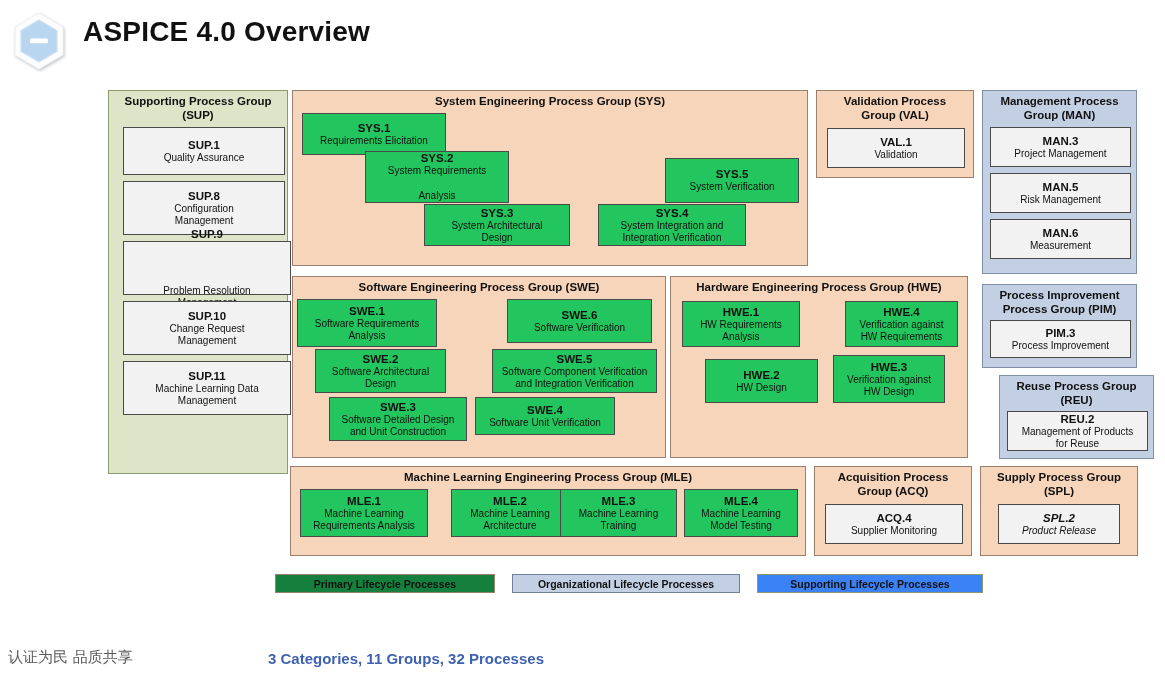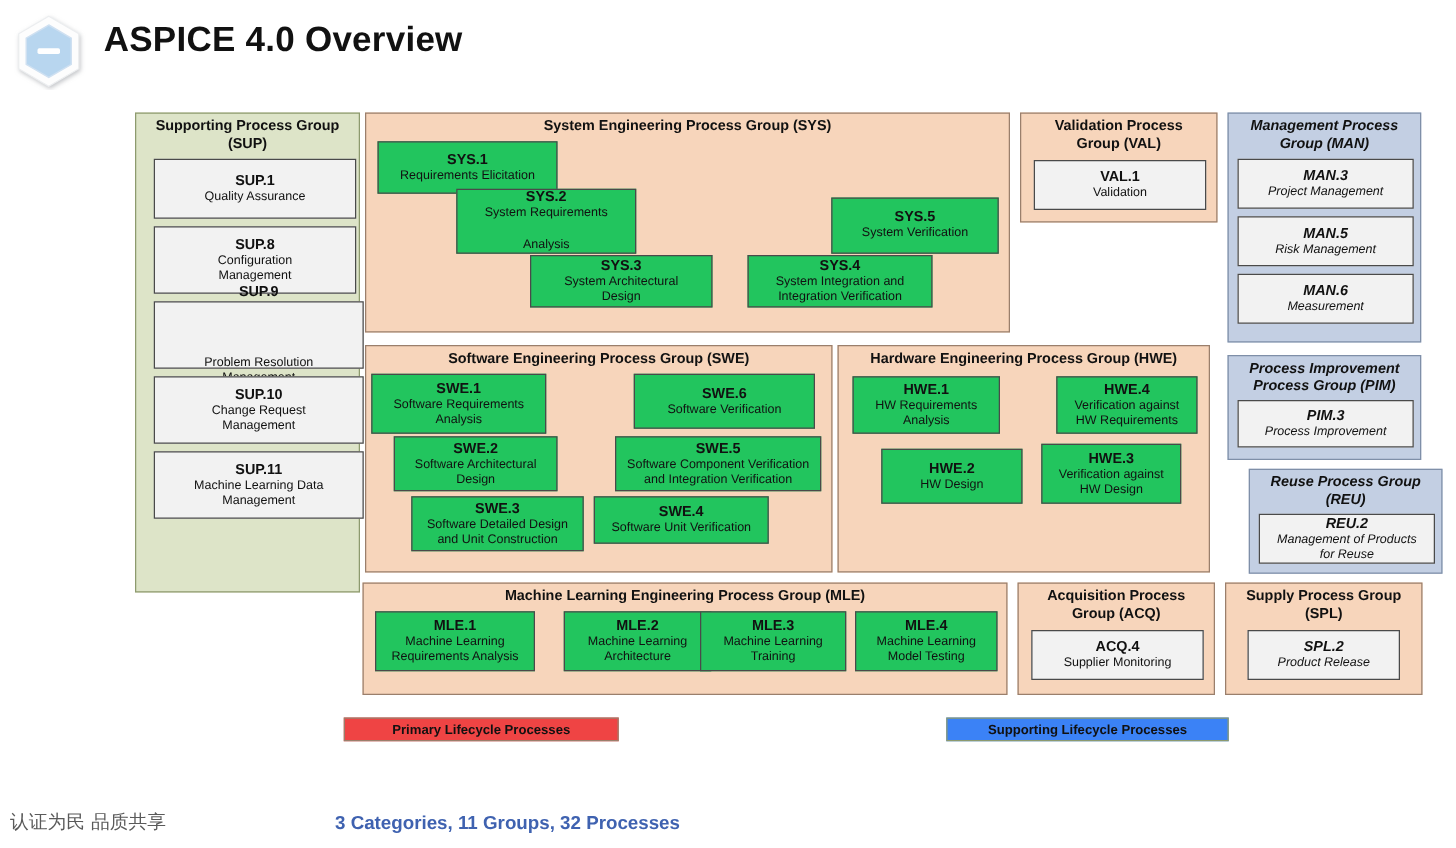--- a/index.html
+++ b/index.html
@@ -25,21 +25,21 @@
   }
 
   
   .grp {
     position: absolute;
     border: 1px solid #808080;
     padding: 0;
   }
   .grp-orange { background: #f7d5bb; border-color: #9a7f6c; }
   .grp-green  { background: #dde4c8; border-color: #8d9a6e; }
-  .grp-blue   { background: #c3cfe3; border-color: #7f8fa8; font-style: italic; }
+  .grp-blue   { background: #c3cfe3; border-color: #7f8fa8; }
 
   .grp-title {
     text-align: center;
     font-weight: bold;
     font-size: 11.5px;
     color: #111;
     line-height: 13.5px;
     padding-top: 4px;
     white-space: pre-line;
   }
@@ -72,21 +72,21 @@
   .proc-stack .pname { font-size: 10px; color: #111; line-height: 12.5px; white-space: pre-line; }
 
   
   .legend-item {
     position: absolute;
     height: 19px;
     border: 1px solid #6d6d6d;
     display: flex; align-items: center; justify-content: center;
     font-size: 10.5px; font-weight: bold; color: #111;
   }
-  .lg-orange { background: #ef4444; border-color: #9a7f6c; }
+  .lg-orange { background: #15803d; border-color: #9a7f6c; }
   .lg-blue   { background: #c3cfe3; border-color: #6f7f99; }
   .lg-green  { background: #3b82f6; border-color: #8d9a6e; }
 
   .summary {
     position: absolute; left: 268px; top: 650px;
     font-size: 15px; font-weight: bold; color: #3f62b0;
     white-space: nowrap;
   }
   .footer-cn {
     position: absolute; left: 8px; top: 648px;
@@ -341,20 +341,23 @@
       <div class="proc-stack" style="width:122px;height:40px;font-style:italic;">
         <div class="pid">SPL.2</div>
         <div class="pname">Product Release</div>
       </div>
     </div>
   </div>
 
   <div class="legend-item lg-orange" style="left:275px; top:574px; width:220px;">
     <span>Primary Lifecycle Processes</span>
   </div>
+  <div class="legend-item lg-blue" style="left:512px; top:574px; width:228px;">
+    <span>Organizational Lifecycle Processes</span>
+  </div>
   <div class="legend-item lg-green" style="left:757px; top:574px; width:226px;">
     <span>Supporting Lifecycle Processes</span>
   </div>
 
   <div class="summary">3 Categories, 11 Groups, 32 Processes</div>
   <div class="footer-cn">认证为民 品质共享</div>
 
 </div>
 
 </body></html>

